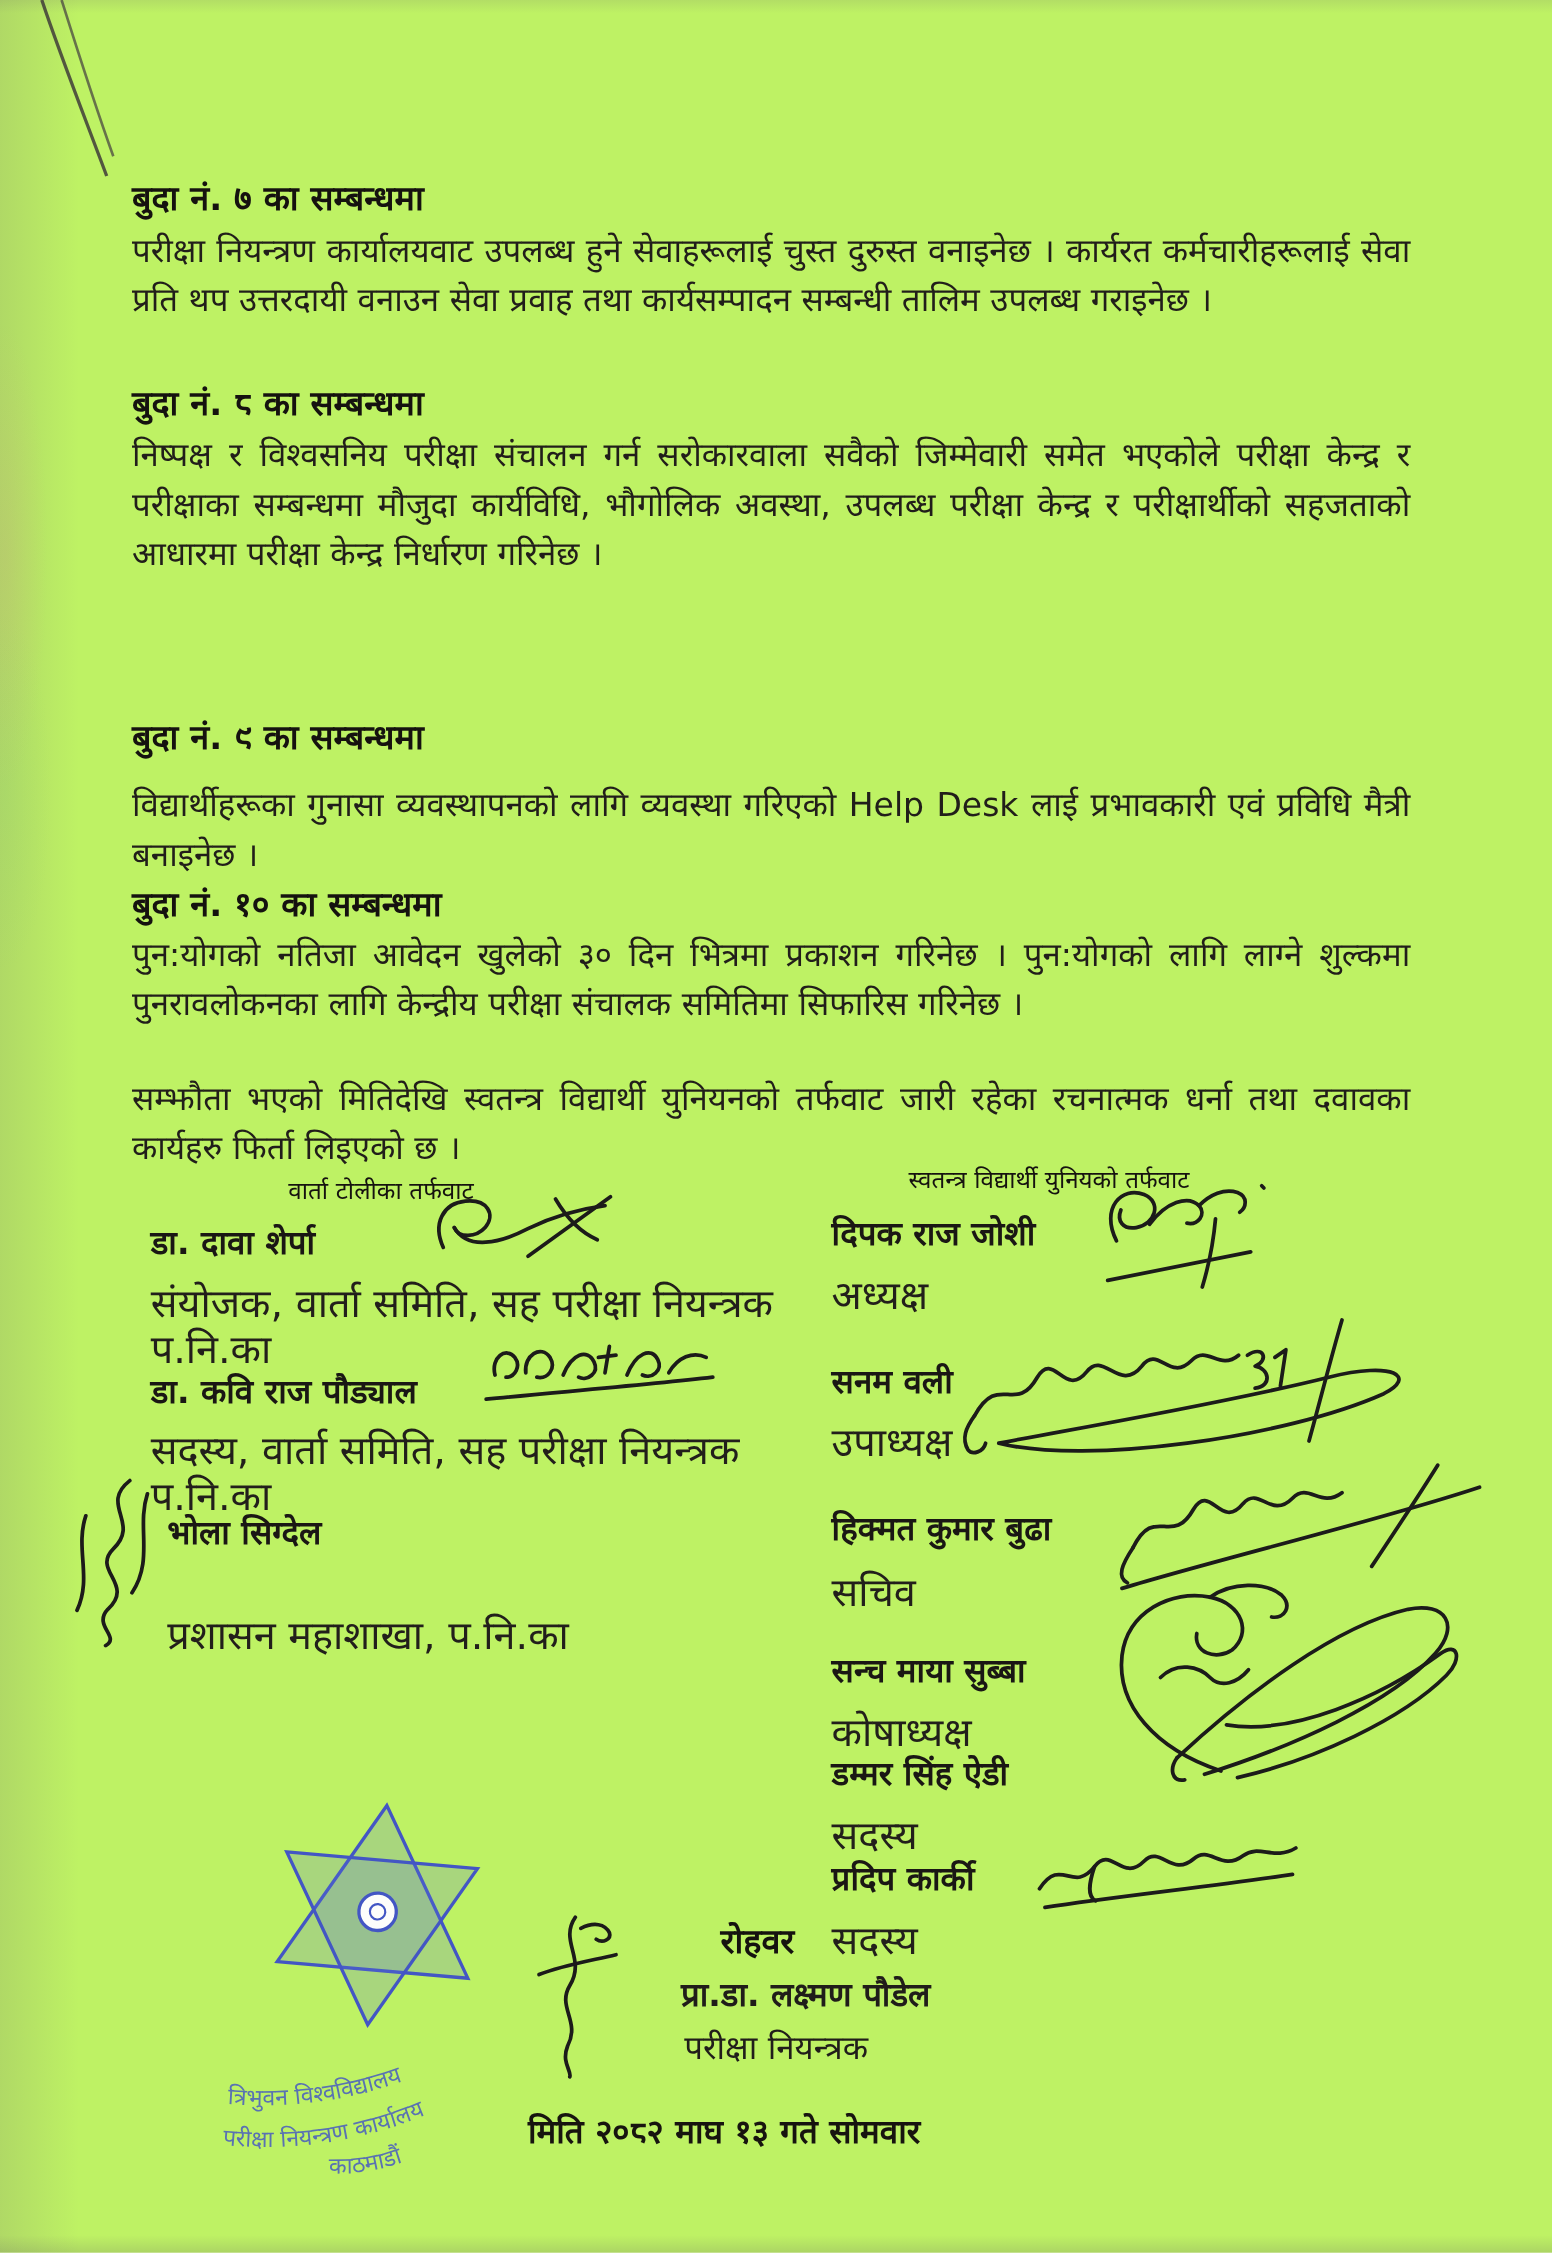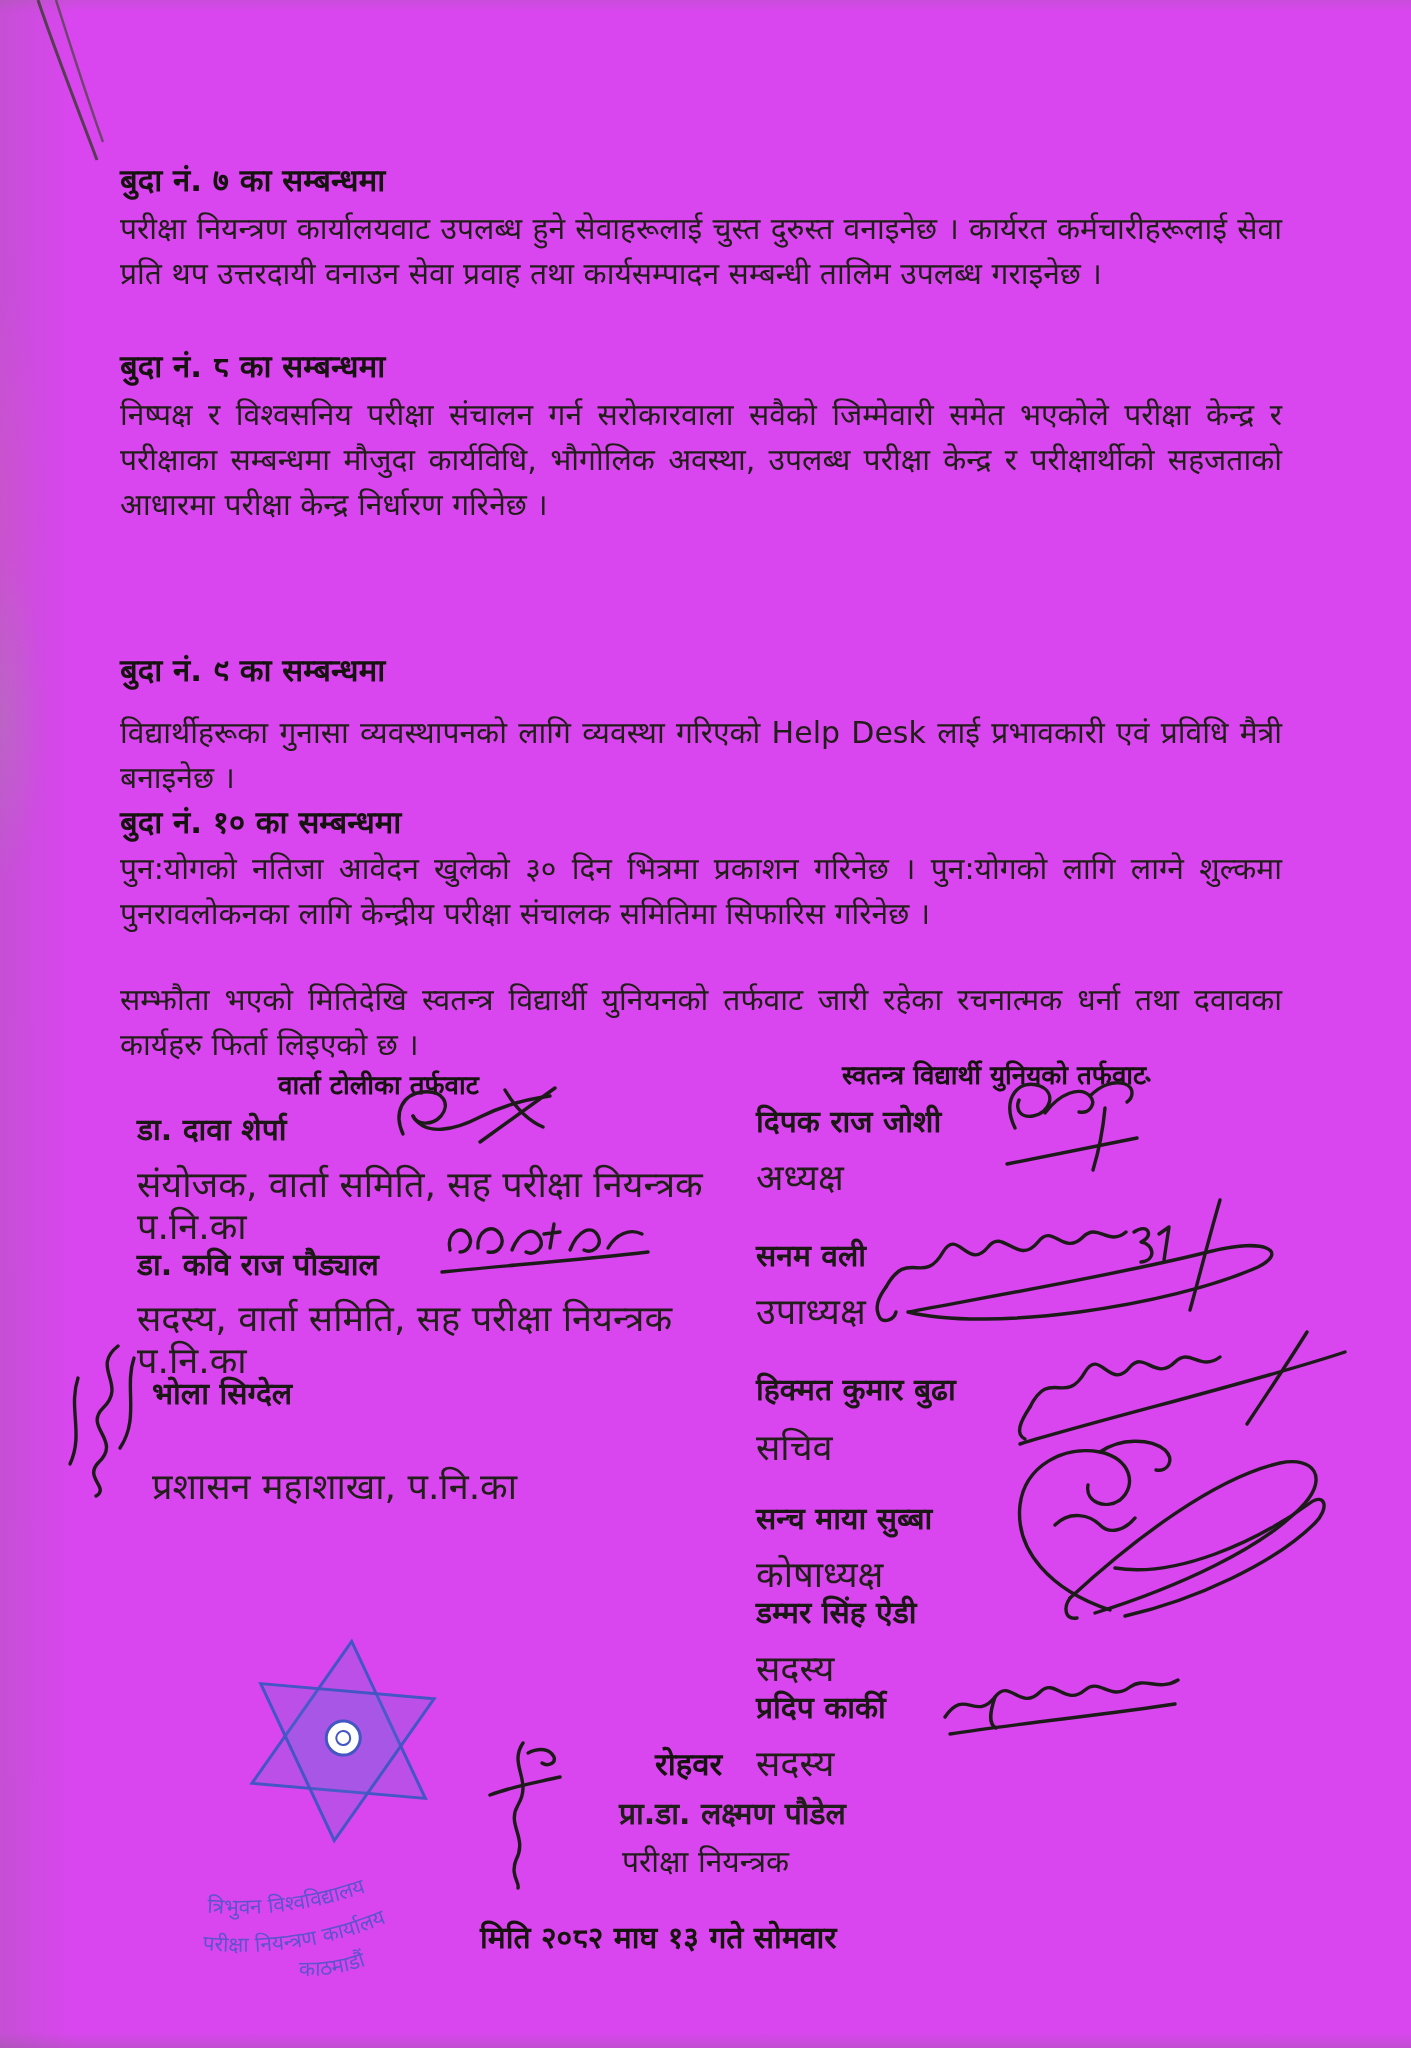--- a/index.html
+++ b/index.html
@@ -1,39 +1,39 @@
 <!DOCTYPE html>
 <html lang="ne"><head>
 <meta charset="utf-8">
 <style>
   html,body{margin:0;padding:0;background:#e9e9e6;}
   .page{
     position:relative;width:1411px;height:2048px;overflow:hidden;
-    background:#d946ef;
+    background:#bef264;
     font-family:"DejaVu Sans",sans-serif;
     color:#201d1a;
   }
   
   .edge-left{position:absolute;left:0;top:0;width:72px;height:100%;
     background:linear-gradient(90deg,rgba(118,115,108,.20),rgba(118,115,108,0));pointer-events:none;}
   .edge-top{position:absolute;left:0;top:0;width:100%;height:12px;
     background:linear-gradient(180deg,rgba(118,115,108,.16),rgba(118,115,108,0));pointer-events:none;}
   .edge-bottom{position:absolute;left:0;bottom:0;width:100%;height:16px;
     background:linear-gradient(0deg,rgba(105,105,100,.22),rgba(105,105,100,0));pointer-events:none;}
   .smudge-pink{position:absolute;left:-12px;top:290px;width:56px;height:430px;
     background:radial-gradient(ellipse at 30% 50%,rgba(228,118,150,.12),transparent 70%);pointer-events:none;}
   .smudge-green{position:absolute;left:-14px;top:560px;width:60px;height:320px;
     background:radial-gradient(ellipse at 30% 50%,rgba(140,205,120,.16),transparent 72%);pointer-events:none;}
   .corner-svg{position:absolute;left:0;top:0;}
   
   .h{position:absolute;left:120px;font-size:31px;font-weight:700;color:#15120f;white-space:nowrap;}
   .p{position:absolute;left:120px;width:1162px;font-size:30px;line-height:45px;
      text-align:justify;color:#211e1a;}
   
-  .colhead{position:absolute;font-size:26px;font-weight:700;color:#15120f;white-space:nowrap;margin-left:16px;}
+  .colhead{position:absolute;font-size:22px;font-weight:400;color:#15120f;white-space:nowrap;}
   .sname{position:absolute;font-size:30px;font-weight:700;color:#1a1714;white-space:nowrap;}
   .srole{position:absolute;font-size:36px;color:#221f1b;white-space:nowrap;}
   .sig{position:absolute;}
   .sig path{fill:none;stroke:#1c1b1a;stroke-width:3.4;stroke-linecap:round;stroke-linejoin:round;}
   
   .wlabel{position:absolute;font-size:31px;font-weight:700;white-space:nowrap;color:#15120f;}
   .wname{position:absolute;font-size:30px;font-weight:700;white-space:nowrap;margin-left:39px;}
   .wrole{position:absolute;font-size:30px;white-space:nowrap;}
   .dateline{position:absolute;font-size:30px;font-weight:700;white-space:nowrap;color:#17140f;}
   .stamp{position:absolute;left:138px;top:1626px;}

